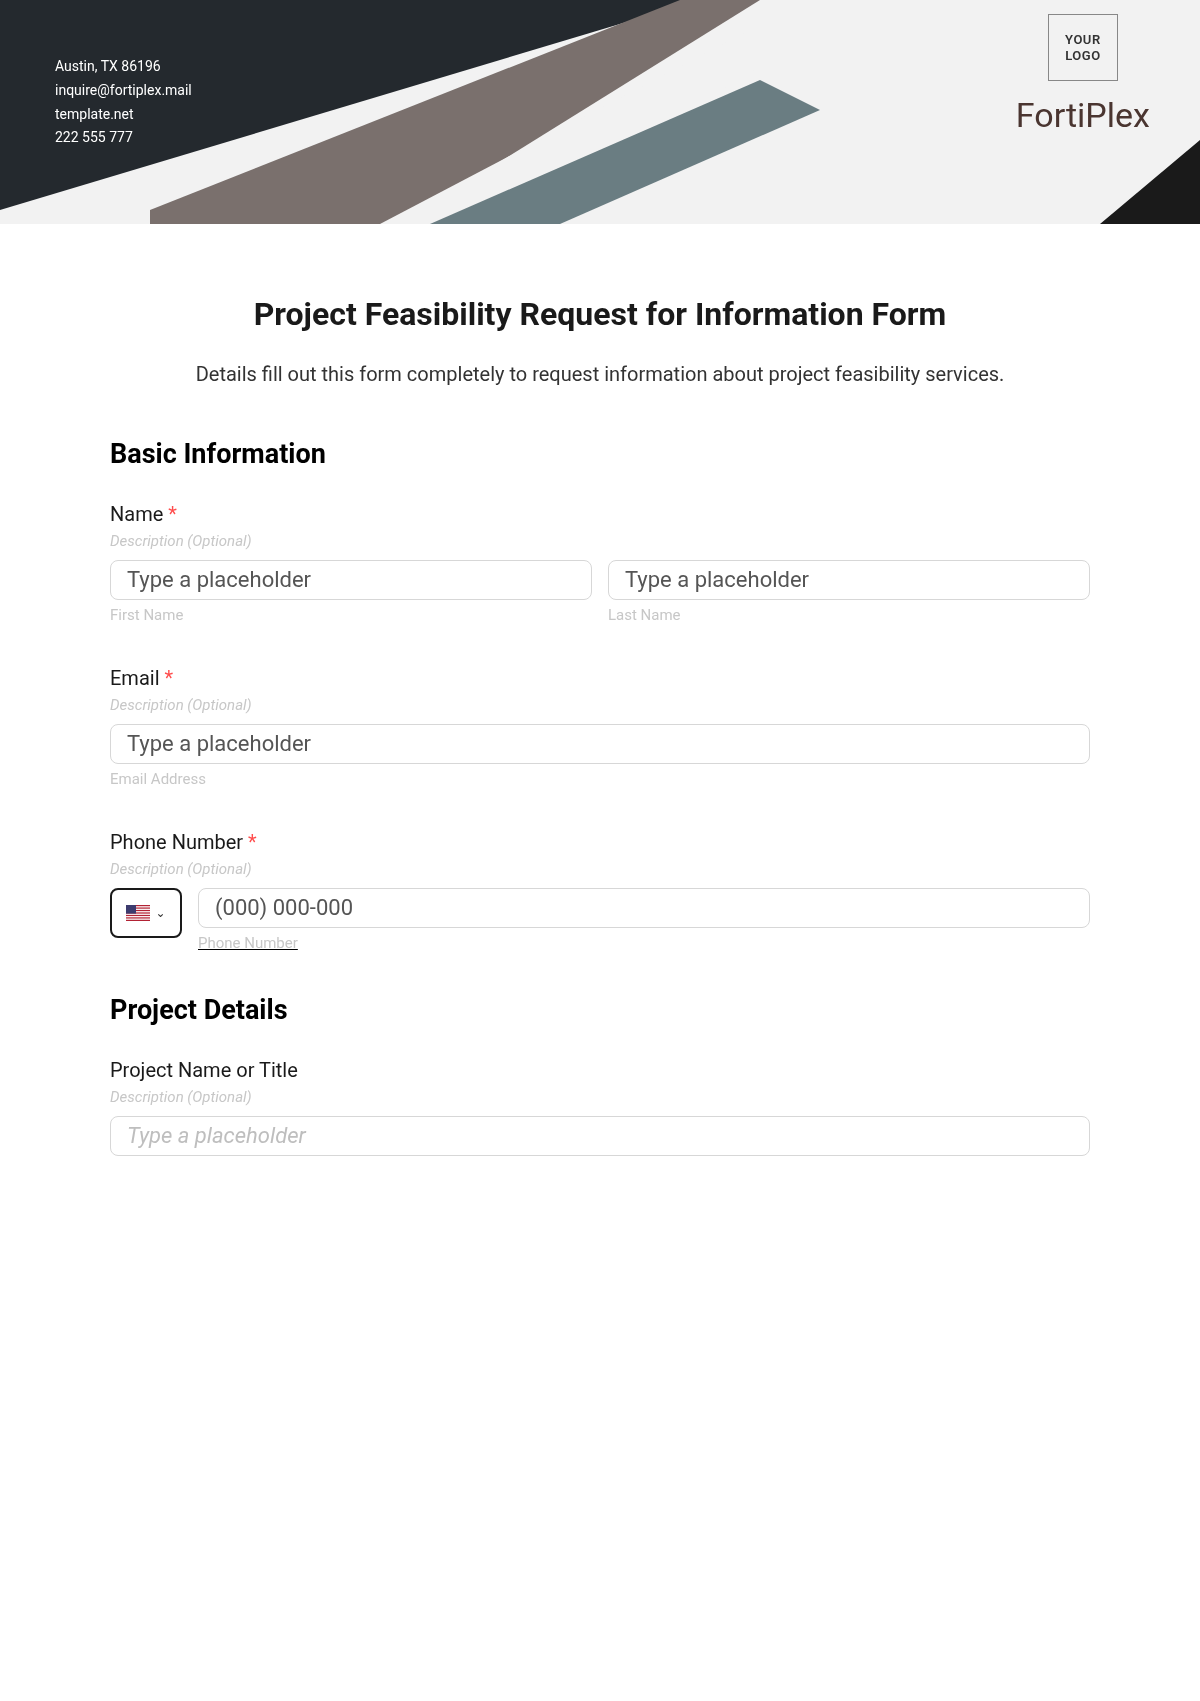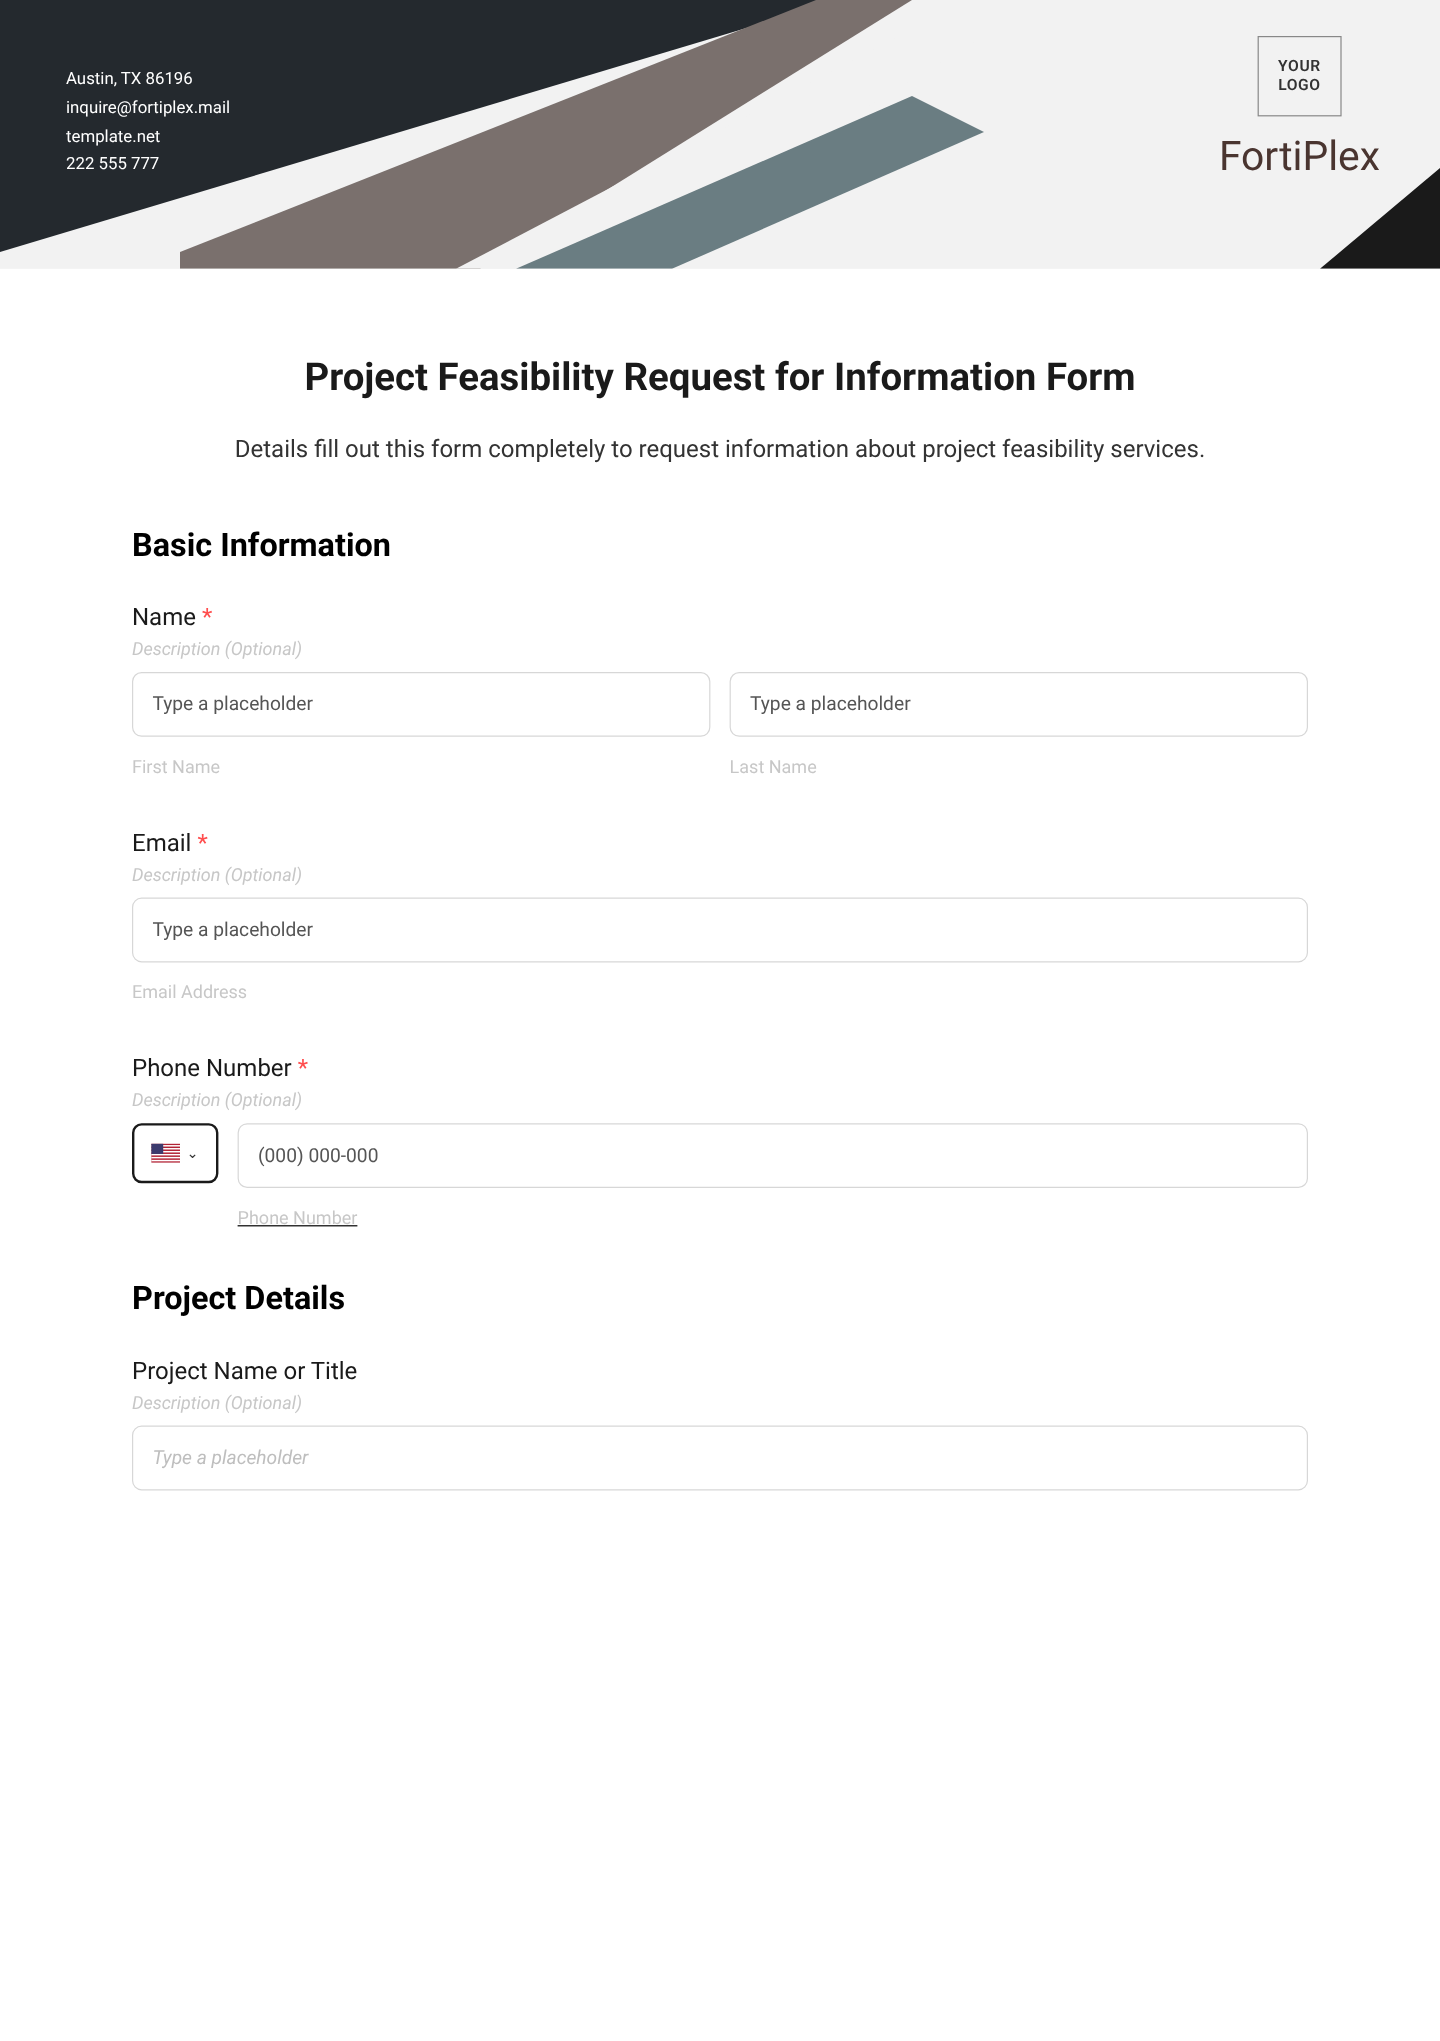--- a/index.html
+++ b/index.html
@@ -29,21 +29,21 @@
       position: absolute;
       top: 55px;
       left: 55px;
       color: #fff;
       font-size: 14px;
       line-height: 1.7;
       z-index: 10;
     }
     .logo-area {
       position: absolute;
-      top: 30px;
+      top: 14px;
       right: 50px;
       text-align: center;
       z-index: 10;
     }
     .logo-placeholder {
       width: 70px;
       height: 67px;
       border: 1px solid #888;
       display: flex;
       flex-direction: column;
@@ -107,40 +107,40 @@
     }
     .input-row {
       display: flex;
       gap: 16px;
     }
     .input-col {
       flex: 1;
     }
     .text-input {
       width: 100%;
-      height: 54px;
+      height: 40px;
       padding: 0 16px;
-      font-size: 16px;
+      font-size: 22px;
       border: 1px solid #d7d7d7;
       border-radius: 8px;
       background: #fff;
       color: #1a1a1a;
       font-family: inherit;
     }
     .text-input::placeholder {
       color: #555;
     }
     .text-input.italic::placeholder {
       font-style: italic;
       color: #bebebe;
     }
     .sub-label {
       font-size: 15px;
       color: #c7c7c7;
-      margin-top: 16px;
+      margin-top: 6px;
     }
     .phone-row {
       display: flex;
       gap: 16px;
       align-items: flex-start;
     }
     .country-select {
       width: 72px;
       height: 50px;
       border: 2px solid #1a1a1a;

